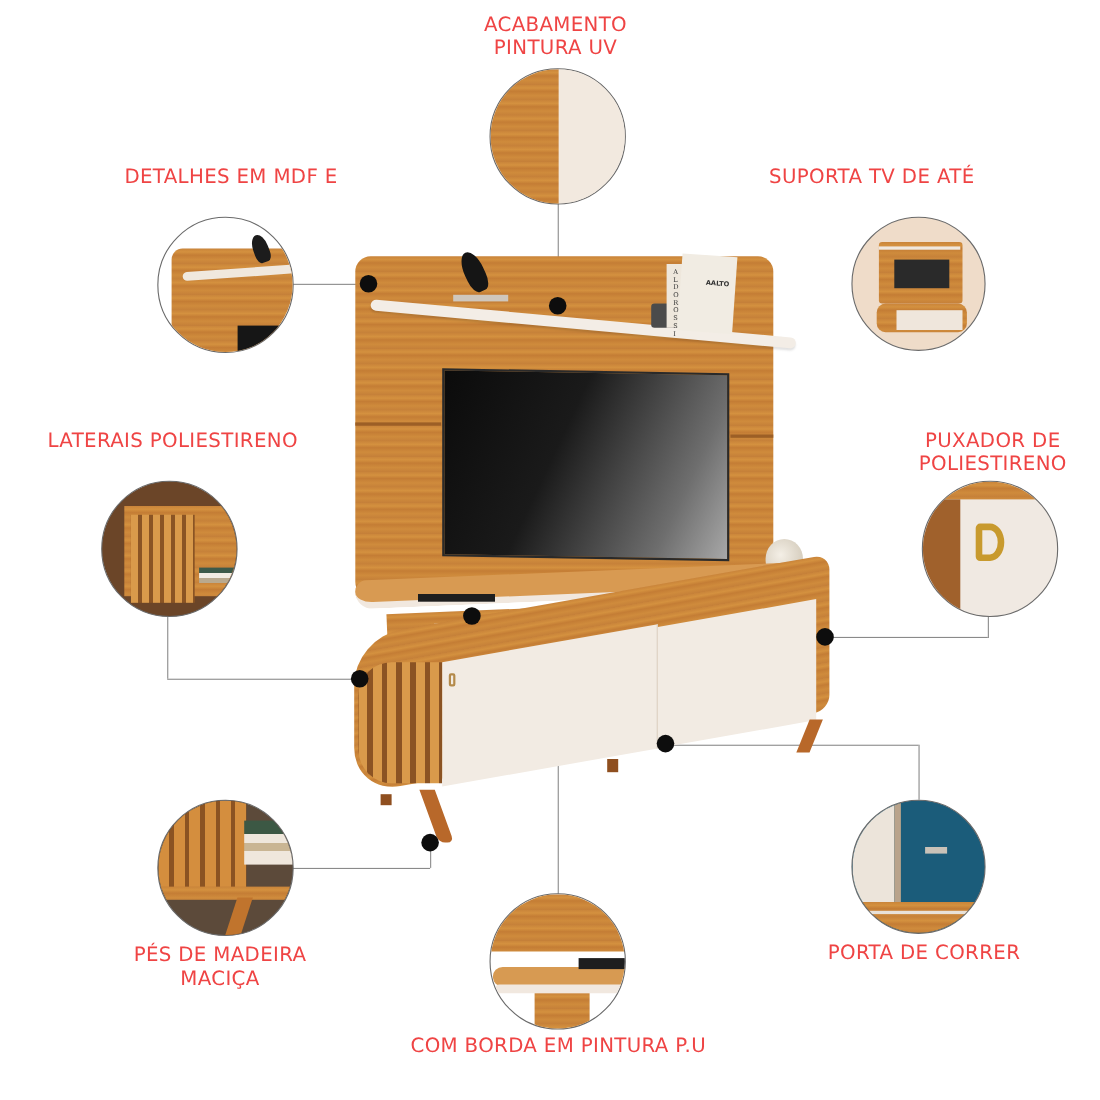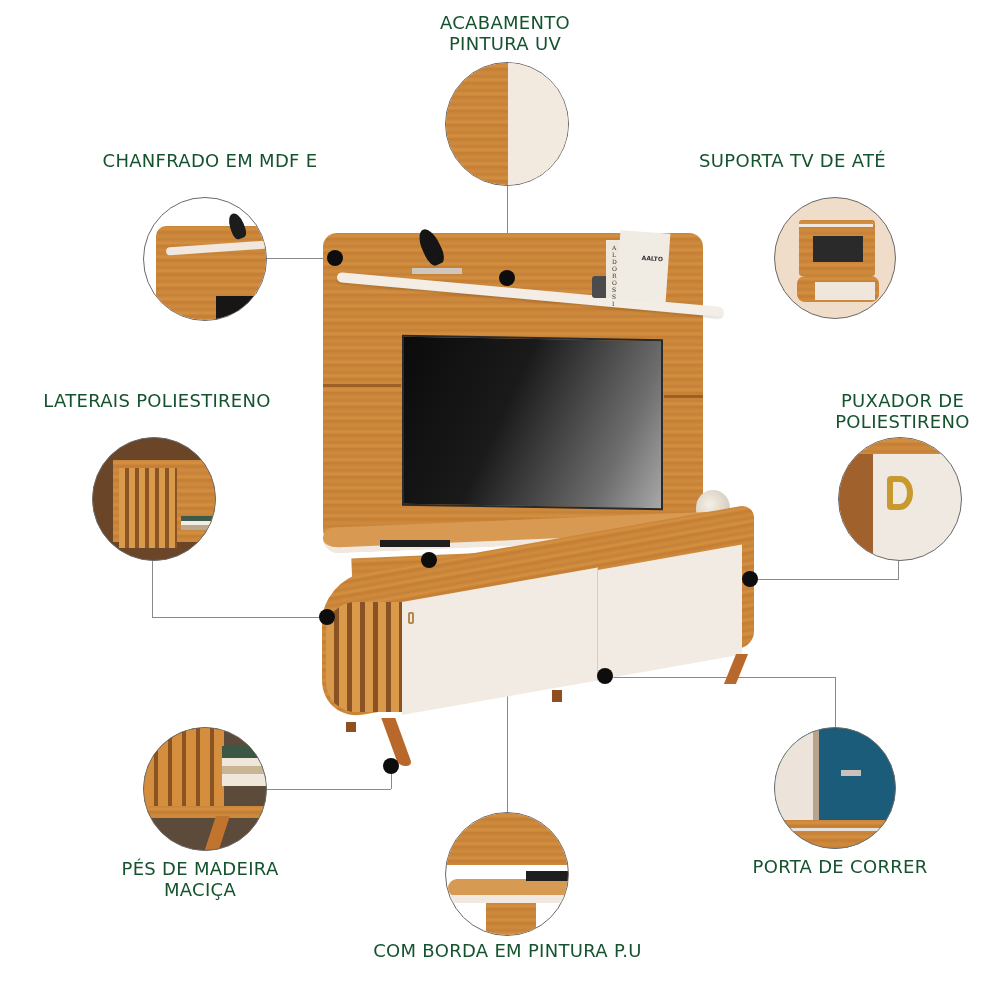--- a/index.html
+++ b/index.html
@@ -1,19 +1,19 @@
 <!DOCTYPE html>
 <html><head>
 <meta charset="utf-8">
 <style>
   * { box-sizing: border-box; margin: 0; padding: 0; }
   html, body { width: 1000px; height: 1000px; background: #ffffff; overflow: hidden; }
   body { position: relative; font-family: "DejaVu Sans", sans-serif; }
   .label {
-    position: absolute; text-align: center; color: #14532d;
+    position: absolute; text-align: center; color: #ef4444;
     font-size: 18px; line-height: 21px; letter-spacing: 0.3px; font-weight: normal;
     white-space: nowrap;
   }
   .label span { display: block; }
   .circle {
     position: absolute; border-radius: 50%; overflow: hidden;
     border: 1.5px solid #6a6a6a; background: #f3ede6;
   }
   .line { position: absolute; background: #8a8a8a; }
   .dot { position: absolute; width: 16px; height: 16px; border-radius: 50%; background: #0d0d0d; }
@@ -24,21 +24,21 @@
   .abs { position: absolute; }
 </style>
 </head>
 <body>
 
 <div class="label" style="left:400px; top:12px; width:210px;">
   <span>ACABAMENTO</span>
   <span>PINTURA UV</span>
 </div>
 <div class="label" style="left:85px; top:150px; width:250px;">
-  <span>CHANFRADO EM MDF E</span>
+  <span>DETALHES EM MDF E</span>
 </div>
 <div class="label" style="left:680px; top:150px; width:225px;">
   <span>SUPORTA TV DE ATÉ</span>
 </div>
 <div class="label" style="left:22px; top:390px; width:270px;">
   <span>LATERAIS POLIESTIRENO</span>
 </div>
 <div class="label" style="left:820px; top:390px; width:165px;">
   <span>PUXADOR DE</span>
   <span>POLIESTIRENO</span>

